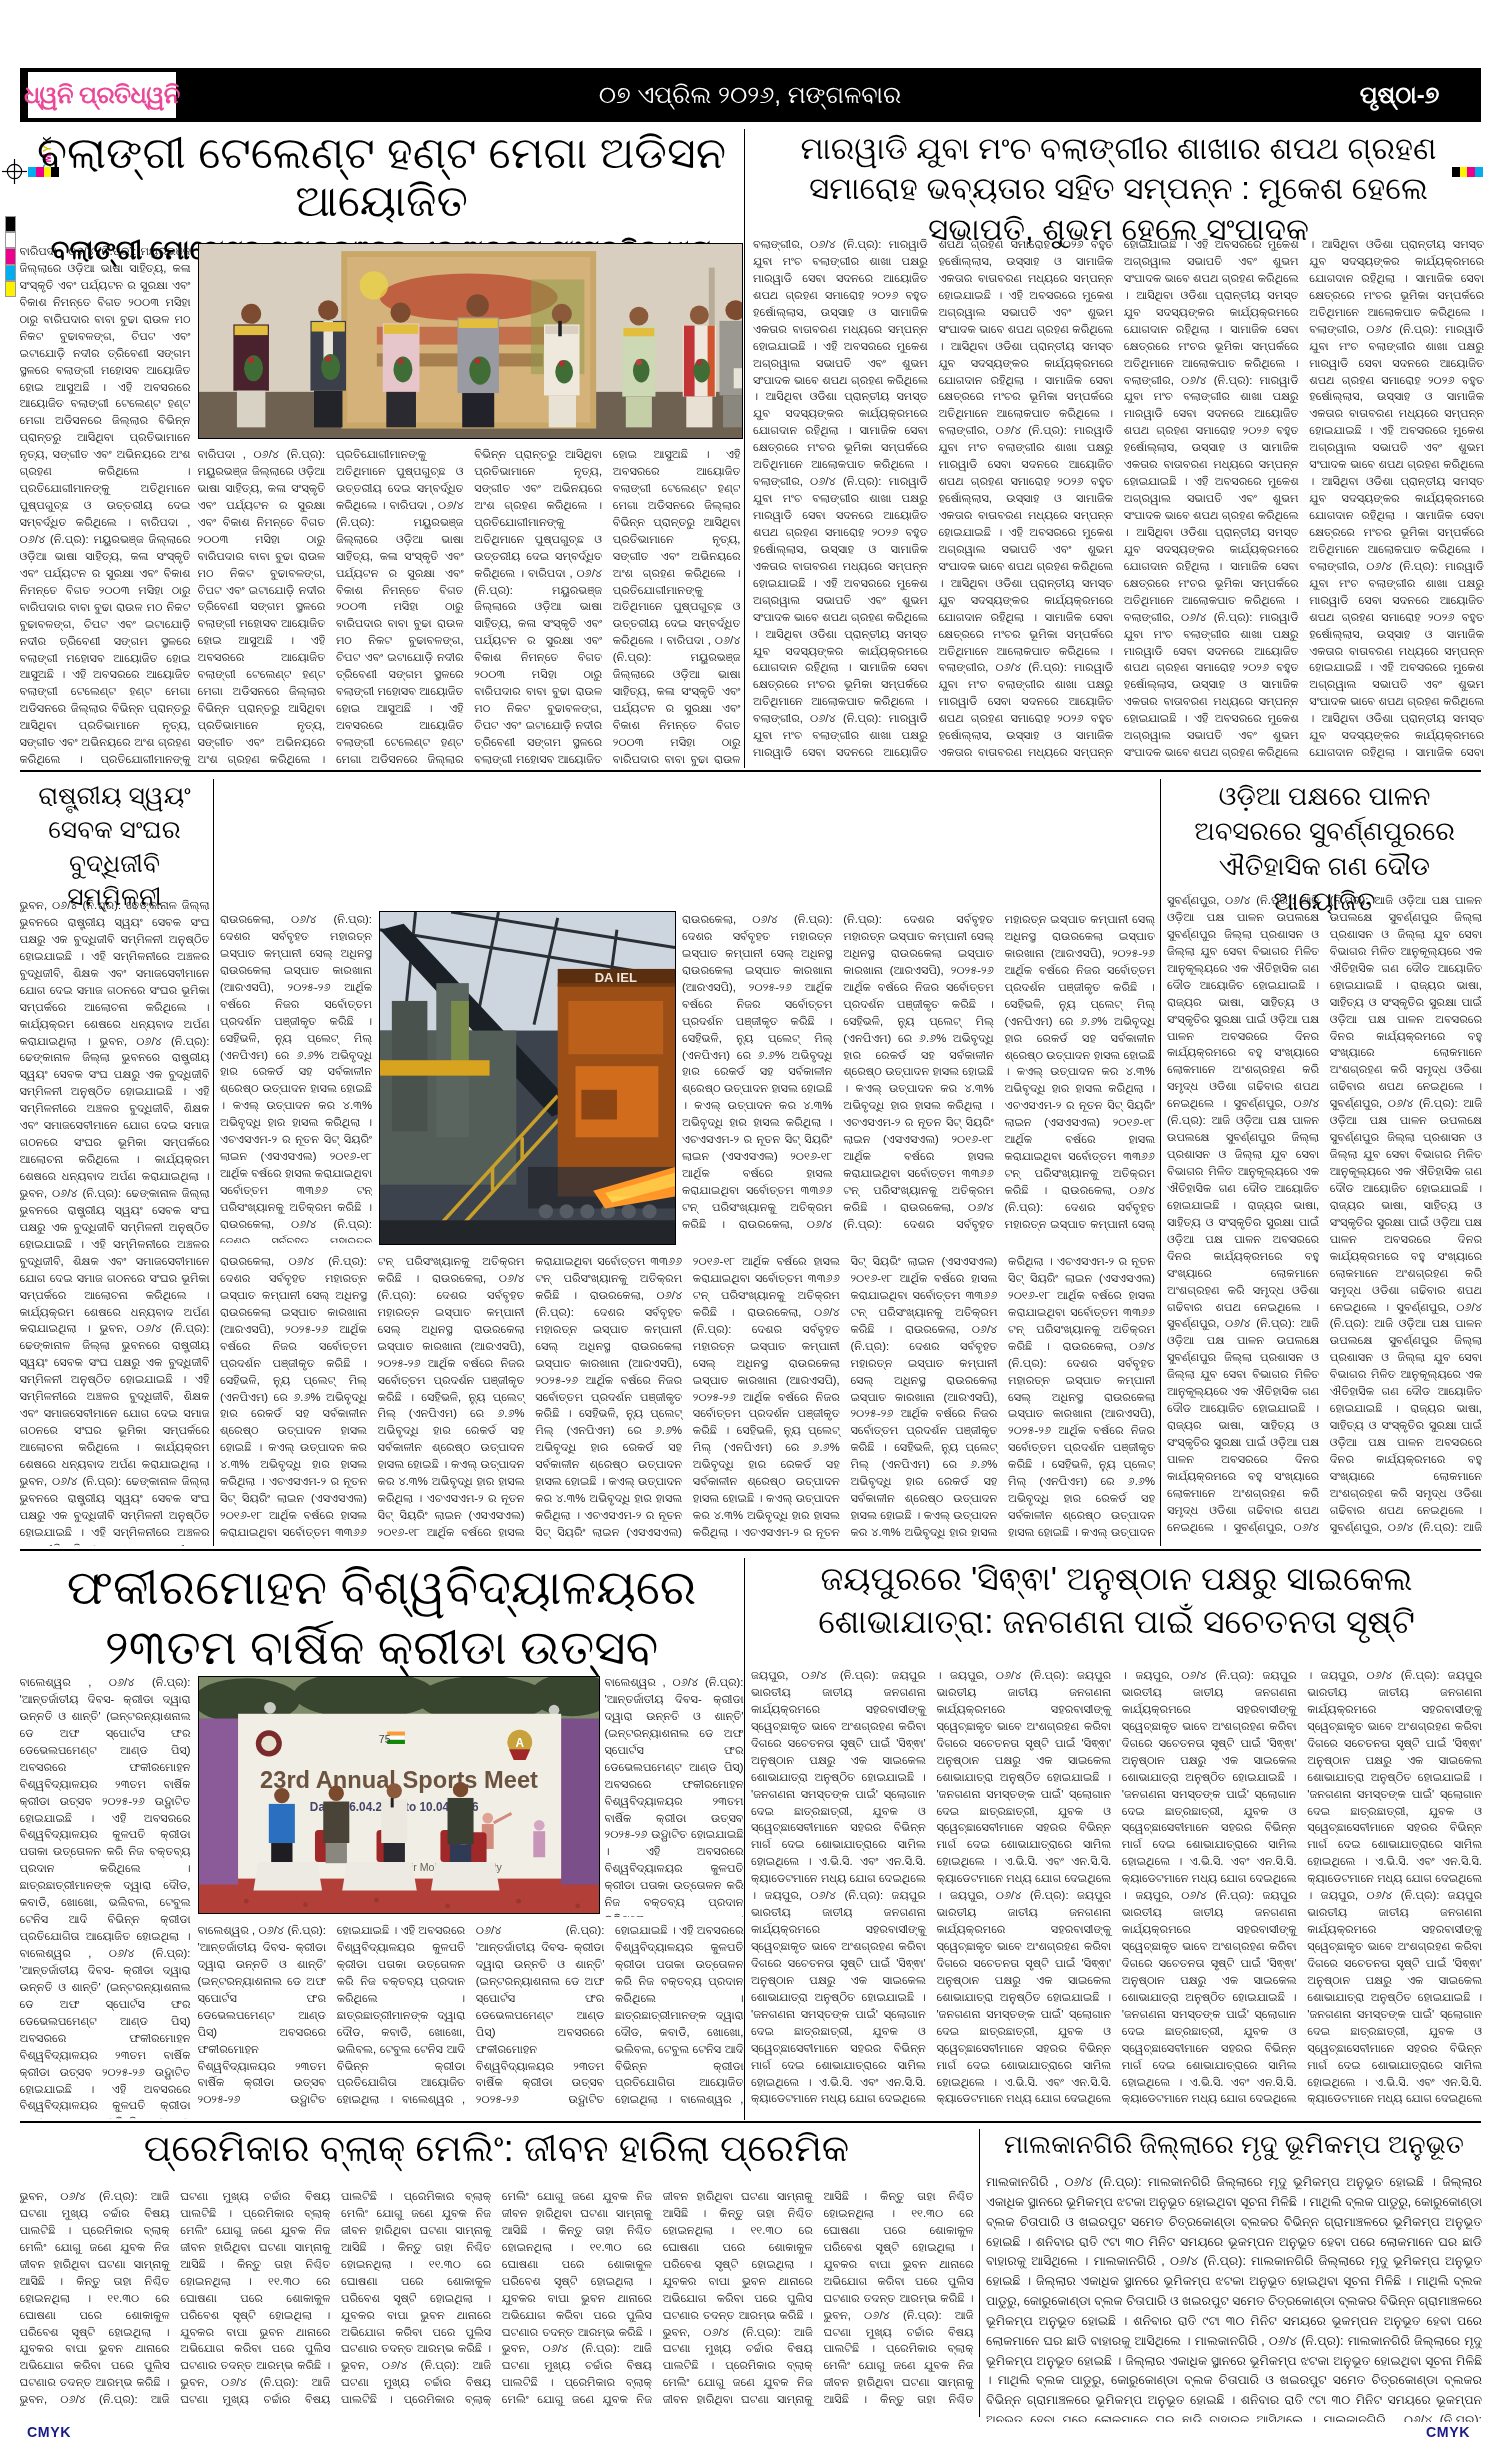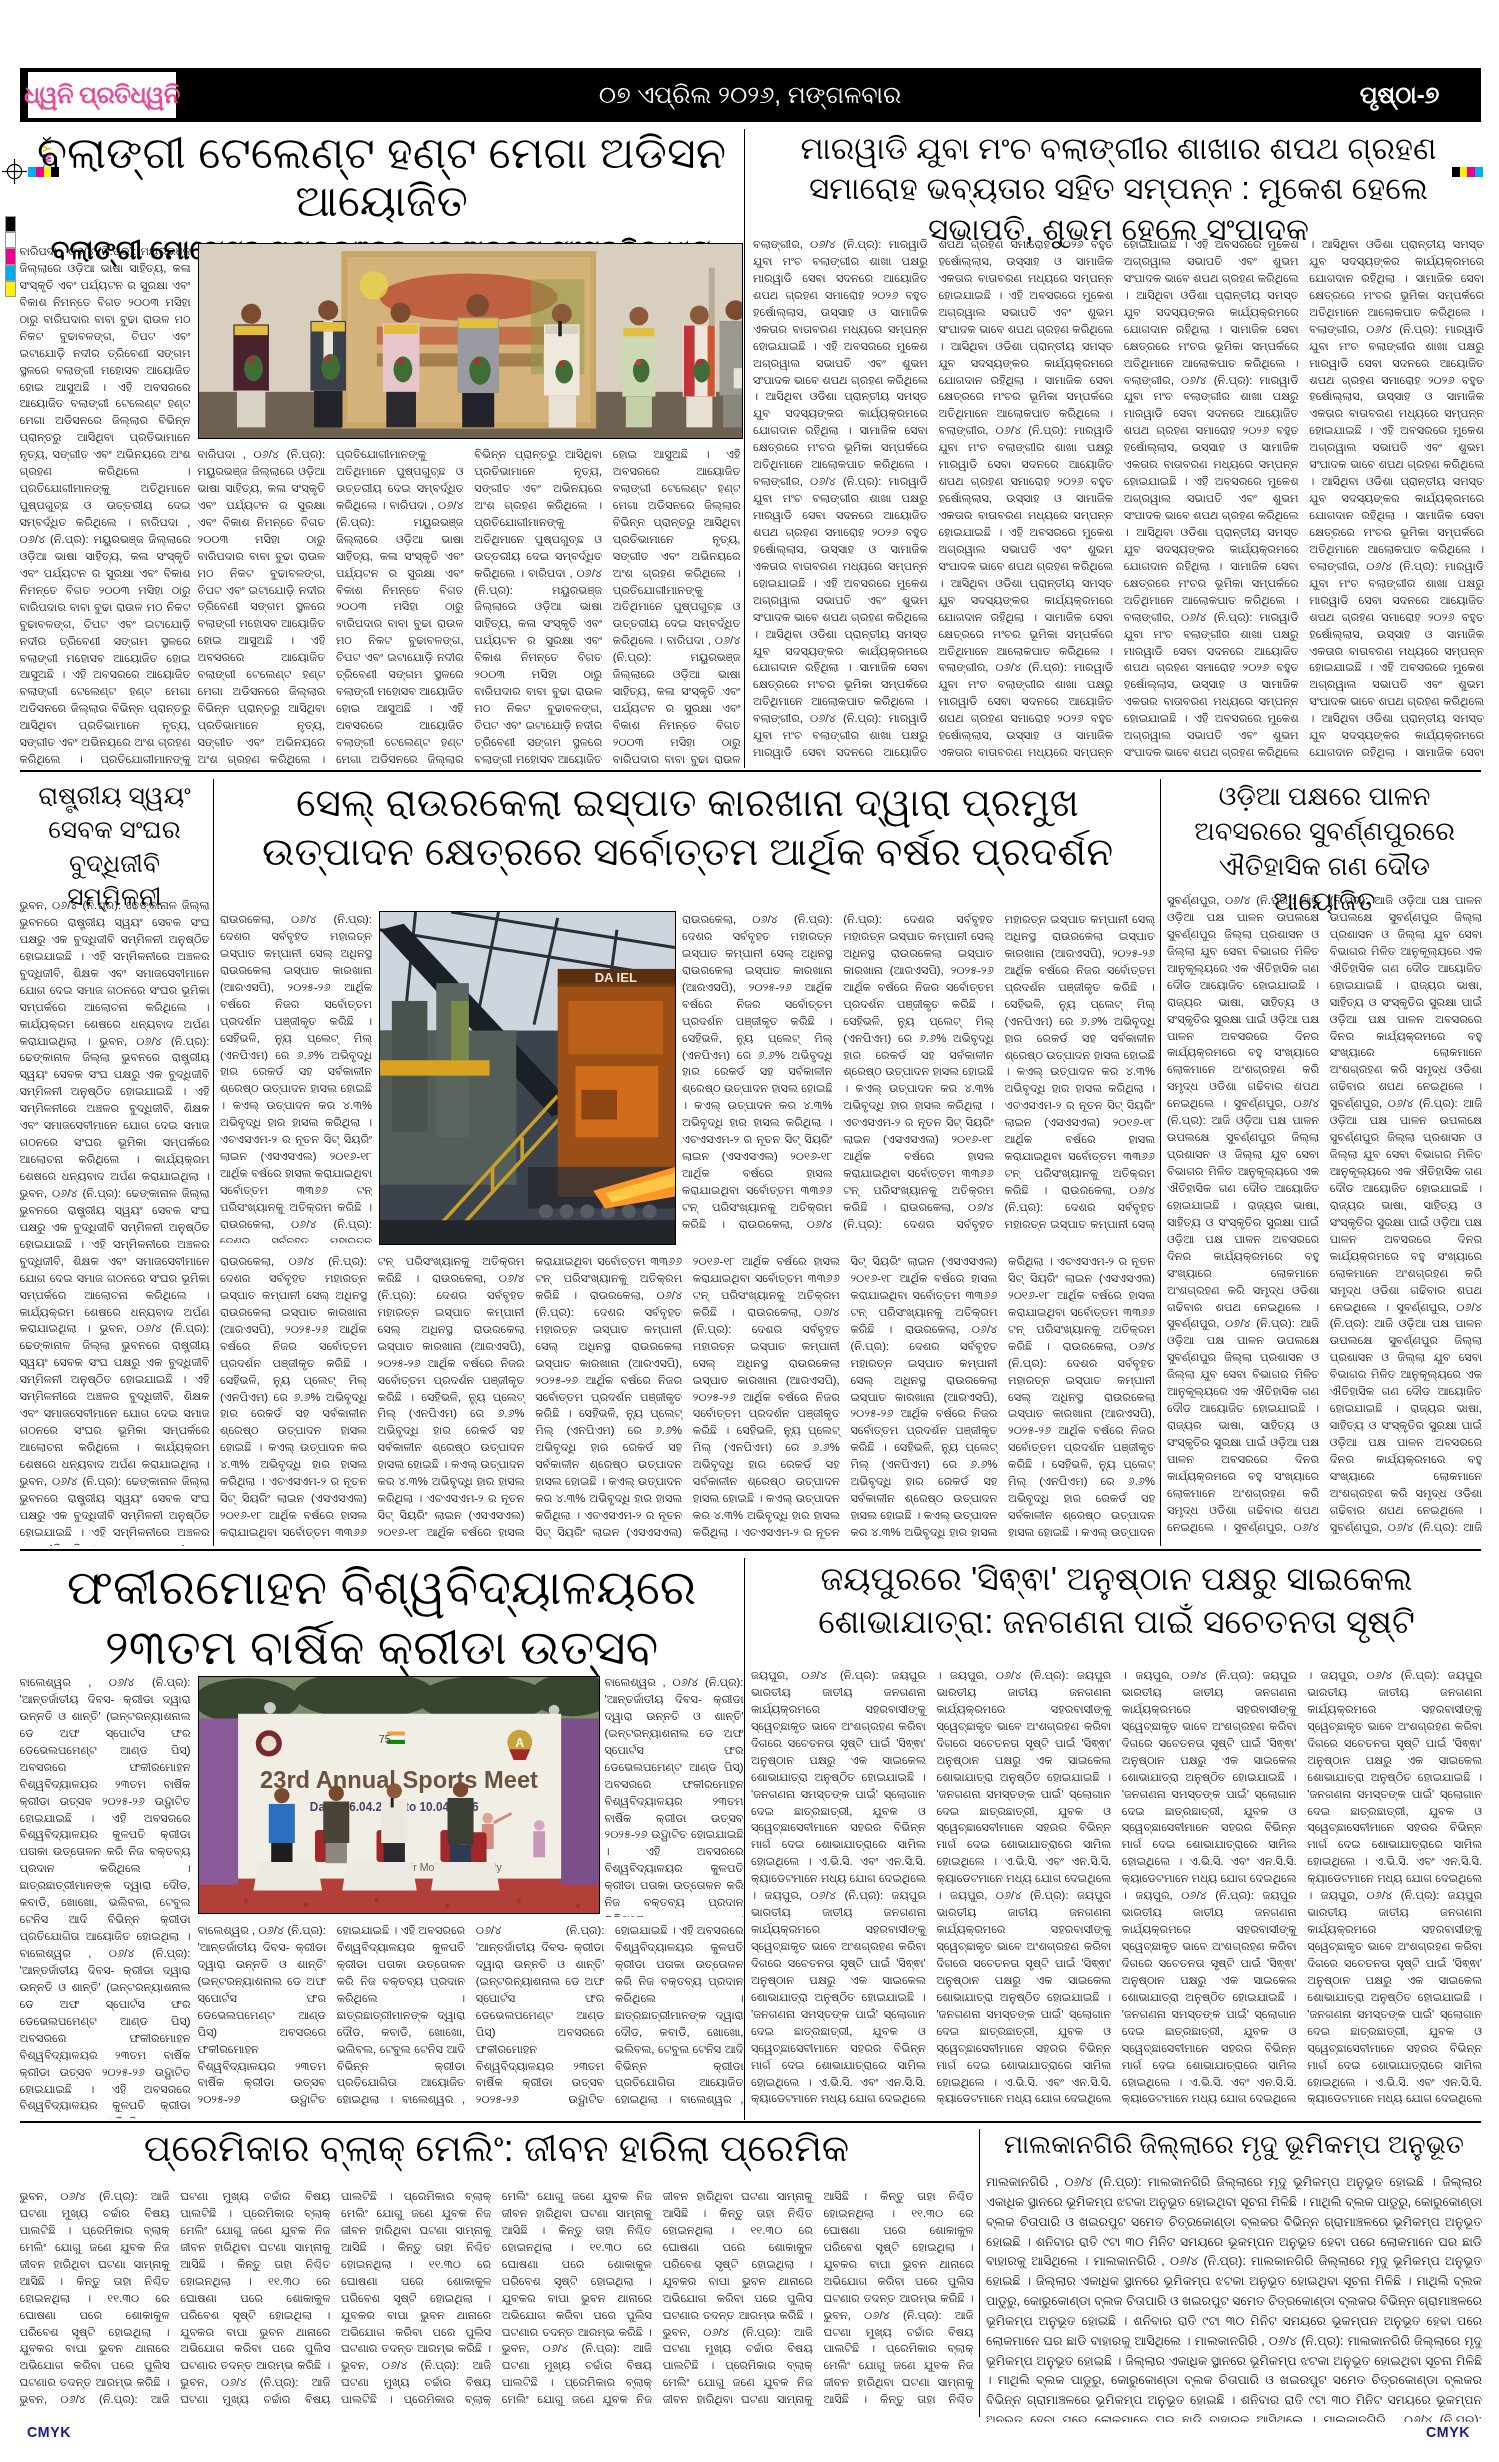--- a/index.html
+++ b/index.html
@@ -174,21 +174,20 @@
 
   <div class="rule-h" style="left:19.5px;top:770px;width:1461px"></div>
 
   <div class="abs" style="left:19.5px;top:779px;width:190px;height:767px">
     <div class="hl" style="font-size:25px;line-height:1.35">ରାଷ୍ଟ୍ରୀୟ ସ୍ୱୟଂ ସେବକ ସଂଘର ବୁଦ୍ଧିଜୀବି ସମ୍ମିଳନୀ</div>
     <div class="bt abs" style="left:0;top:118px;width:190px;height:649px">ଭୁବନ, ୦୬/୪ (ନି.ପ୍ର): ଢେଙ୍କାନାଳ ଜିଲ୍ଲା ଭୁବନରେ ରାଷ୍ଟ୍ରୀୟ ସ୍ୱୟଂ ସେବକ ସଂଘ ପକ୍ଷରୁ ଏକ ବୁଦ୍ଧିଜୀବି ସମ୍ମିଳନୀ ଅନୁଷ୍ଠିତ ହୋଇଯାଇଛି । ଏହି ସମ୍ମିଳନୀରେ ଅଞ୍ଚଳର ବୁଦ୍ଧିଜୀବି, ଶିକ୍ଷକ ଏବଂ ସମାଜସେବୀମାନେ ଯୋଗ ଦେଇ ସମାଜ ଗଠନରେ ସଂଘର ଭୂମିକା ସମ୍ପର୍କରେ ଆଲୋଚନା କରିଥିଲେ । କାର୍ଯ୍ୟକ୍ରମ ଶେଷରେ ଧନ୍ୟବାଦ ଅର୍ପଣ କରାଯାଇଥିଲା । ଭୁବନ, ୦୬/୪ (ନି.ପ୍ର): ଢେଙ୍କାନାଳ ଜିଲ୍ଲା ଭୁବନରେ ରାଷ୍ଟ୍ରୀୟ ସ୍ୱୟଂ ସେବକ ସଂଘ ପକ୍ଷରୁ ଏକ ବୁଦ୍ଧିଜୀବି ସମ୍ମିଳନୀ ଅନୁଷ୍ଠିତ ହୋଇଯାଇଛି । ଏହି ସମ୍ମିଳନୀରେ ଅଞ୍ଚଳର ବୁଦ୍ଧିଜୀବି, ଶିକ୍ଷକ ଏବଂ ସମାଜସେବୀମାନେ ଯୋଗ ଦେଇ ସମାଜ ଗଠନରେ ସଂଘର ଭୂମିକା ସମ୍ପର୍କରେ ଆଲୋଚନା କରିଥିଲେ । କାର୍ଯ୍ୟକ୍ରମ ଶେଷରେ ଧନ୍ୟବାଦ ଅର୍ପଣ କରାଯାଇଥିଲା । ଭୁବନ, ୦୬/୪ (ନି.ପ୍ର): ଢେଙ୍କାନାଳ ଜିଲ୍ଲା ଭୁବନରେ ରାଷ୍ଟ୍ରୀୟ ସ୍ୱୟଂ ସେବକ ସଂଘ ପକ୍ଷରୁ ଏକ ବୁଦ୍ଧିଜୀବି ସମ୍ମିଳନୀ ଅନୁଷ୍ଠିତ ହୋଇଯାଇଛି । ଏହି ସମ୍ମିଳନୀରେ ଅଞ୍ଚଳର ବୁଦ୍ଧିଜୀବି, ଶିକ୍ଷକ ଏବଂ ସମାଜସେବୀମାନେ ଯୋଗ ଦେଇ ସମାଜ ଗଠନରେ ସଂଘର ଭୂମିକା ସମ୍ପର୍କରେ ଆଲୋଚନା କରିଥିଲେ । କାର୍ଯ୍ୟକ୍ରମ ଶେଷରେ ଧନ୍ୟବାଦ ଅର୍ପଣ କରାଯାଇଥିଲା । ଭୁବନ, ୦୬/୪ (ନି.ପ୍ର): ଢେଙ୍କାନାଳ ଜିଲ୍ଲା ଭୁବନରେ ରାଷ୍ଟ୍ରୀୟ ସ୍ୱୟଂ ସେବକ ସଂଘ ପକ୍ଷରୁ ଏକ ବୁଦ୍ଧିଜୀବି ସମ୍ମିଳନୀ ଅନୁଷ୍ଠିତ ହୋଇଯାଇଛି । ଏହି ସମ୍ମିଳନୀରେ ଅଞ୍ଚଳର ବୁଦ୍ଧିଜୀବି, ଶିକ୍ଷକ ଏବଂ ସମାଜସେବୀମାନେ ଯୋଗ ଦେଇ ସମାଜ ଗଠନରେ ସଂଘର ଭୂମିକା ସମ୍ପର୍କରେ ଆଲୋଚନା କରିଥିଲେ । କାର୍ଯ୍ୟକ୍ରମ ଶେଷରେ ଧନ୍ୟବାଦ ଅର୍ପଣ କରାଯାଇଥିଲା । ଭୁବନ, ୦୬/୪ (ନି.ପ୍ର): ଢେଙ୍କାନାଳ ଜିଲ୍ଲା ଭୁବନରେ ରାଷ୍ଟ୍ରୀୟ ସ୍ୱୟଂ ସେବକ ସଂଘ ପକ୍ଷରୁ ଏକ ବୁଦ୍ଧିଜୀବି ସମ୍ମିଳନୀ ଅନୁଷ୍ଠିତ ହୋଇଯାଇଛି । ଏହି ସମ୍ମିଳନୀରେ ଅଞ୍ଚଳର ବୁଦ୍ଧିଜୀବି, ଶିକ୍ଷକ ଏବଂ ସମାଜସେବୀମାନେ ଯୋଗ ଦେଇ ସମାଜ ଗଠନରେ ସଂଘର ଭୂମିକା ସମ୍ପର୍କରେ ଆଲୋଚନା କରିଥିଲେ । କାର୍ଯ୍ୟକ୍ରମ ଶେଷରେ ଧନ୍ୟବାଦ ଅର୍ପଣ କରାଯାଇଥିଲା । ଭୁବନ, ୦୬/୪ (ନି.ପ୍ର): ଢେଙ୍କାନାଳ ଜିଲ୍ଲା ଭୁବନରେ ରାଷ୍ଟ୍ରୀୟ ସ୍ୱୟଂ ସେବକ ସଂଘ ପକ୍ଷରୁ ଏକ ବୁଦ୍ଧିଜୀବି ସମ୍ମିଳନୀ ଅନୁଷ୍ଠିତ ହୋଇଯାଇଛି । ଏହି ସମ୍ମିଳନୀରେ ଅଞ୍ଚଳର ବୁଦ୍ଧିଜୀବି, ଶିକ୍ଷକ ଏବଂ ସମାଜସେବୀମାନେ ଯୋଗ ଦେଇ ସମାଜ ଗଠନରେ ସଂଘର ଭୂମିକା ସମ୍ପର୍କରେ ଆଲୋଚନା କରିଥିଲେ । କାର୍ଯ୍ୟକ୍ରମ ଶେଷରେ ଧନ୍ୟବାଦ ଅର୍ପଣ କରାଯାଇଥିଲା । ଭୁବନ, ୦୬/୪ (ନି.ପ୍ର): ଢେଙ୍କାନାଳ ଜିଲ୍ଲା ଭୁବନରେ ରାଷ୍ଟ୍ରୀୟ ସ୍ୱୟଂ ସେବକ ସଂଘ ପକ୍ଷରୁ ଏକ ବୁଦ୍ଧିଜୀବି ସମ୍ମିଳନୀ ଅନୁଷ୍ଠିତ ହୋଇଯାଇଛି । ଏହି ସମ୍ମିଳନୀରେ ଅଞ୍ଚଳର ବୁଦ୍ଧିଜୀବି, ଶିକ୍ଷକ ଏବଂ ସମାଜସେବୀମାନେ ଯୋଗ ଦେଇ ସମାଜ ଗଠନରେ ସଂଘର ଭୂମିକା ସମ୍ପର୍କରେ ଆଲୋଚନା କରିଥିଲେ । କାର୍ଯ୍ୟକ୍ରମ ଶେଷରେ ଧନ୍ୟବାଦ ଅର୍ପଣ କରାଯାଇଥିଲା ।</div>
   </div>
   <div class="rule-v" style="left:213px;top:779px;height:767px"></div>
 
   <div class="abs" style="left:220px;top:779px;width:935px;height:767px">
-    <div class="hl" style="font-size:39px;line-height:1.25">ସେଲ୍ ରାଉରକେଲା ଇସ୍ପାତ କାରଖାନା ଦ୍ୱାରା ପ୍ରମୁଖ ଉତ୍ପାଦନ କ୍ଷେତ୍ରରେ ସର୍ବୋତ୍ତମ ଆର୍ଥିକ ବର୍ଷର ପ୍ରଦର୍ଶନ</div>
     <div class="bt abs" style="left:0;top:132px;width:152px;height:332px">ରାଉରକେଲା, ୦୬/୪ (ନି.ପ୍ର): ଦେଶର ସର୍ବବୃହତ ମହାରତ୍ନ ଇସ୍ପାତ କମ୍ପାନୀ ସେଲ୍ ଅଧିନସ୍ଥ ରାଉରକେଲା ଇସ୍ପାତ କାରଖାନା (ଆରଏସପି), ୨୦୨୫-୨୬ ଆର୍ଥିକ ବର୍ଷରେ ନିଜର ସର୍ବୋତ୍ତମ ପ୍ରଦର୍ଶନ ପଞ୍ଜୀକୃତ କରିଛି । ସେହିଭଳି, ନ୍ୟୁ ପ୍ଲେଟ୍ ମିଲ୍ (ଏନପିଏମ) ରେ ୬.୬% ଅଭିବୃଦ୍ଧି ହାର ରେକର୍ଡ ସହ ସର୍ବକାଳୀନ ଶ୍ରେଷ୍ଠ ଉତ୍ପାଦନ ହାସଲ ହୋଇଛି । କଏଲ୍ ଉତ୍ପାଦନ କର ୪.୩% ଅଭିବୃଦ୍ଧି ହାର ହାସଲ କରିଥିଲା । ଏଚଏସଏମ-୨ ର ନୂତନ ସିଟ୍ ସିୟରିଂ ଲାଇନ (ଏସଏସଏଲ) ୨୦୧୬-୧୮ ଆର୍ଥିକ ବର୍ଷରେ ହାସଲ କରାଯାଇଥିବା ସର୍ବୋତ୍ତମ ୩୩୬୬ ଟନ୍ ପରିସଂଖ୍ୟାନକୁ ଅତିକ୍ରମ କରିଛି । ରାଉରକେଲା, ୦୬/୪ (ନି.ପ୍ର): ଦେଶର ସର୍ବବୃହତ ମହାରତ୍ନ ଇସ୍ପାତ କମ୍ପାନୀ ସେଲ୍ ଅଧିନସ୍ଥ ରାଉରକେଲା ଇସ୍ପାତ କାରଖାନା (ଆରଏସପି), ୨୦୨୫-୨୬ ଆର୍ଥିକ ବର୍ଷରେ ନିଜର ସର୍ବୋତ୍ତମ ପ୍ରଦର୍ଶନ ପଞ୍ଜୀକୃତ କରିଛି । ସେହିଭଳି, ନ୍ୟୁ ପ୍ଲେଟ୍ ମିଲ୍ (ଏନପିଏମ) ରେ ୬.୬% ଅଭିବୃଦ୍ଧି ହାର ରେକର୍ଡ ସହ ସର୍ବକାଳୀନ ଶ୍ରେଷ୍ଠ ଉତ୍ପାଦନ ହାସଲ ହୋଇଛି । କଏଲ୍ ଉତ୍ପାଦନ କର ୪.୩% ଅଭିବୃଦ୍ଧି ହାର ହାସଲ କରିଥିଲା । ଏଚଏସଏମ-୨ ର ନୂତନ ସିଟ୍ ସିୟରିଂ ଲାଇନ (ଏସଏସଏଲ) ୨୦୧୬-୧୮ ଆର୍ଥିକ ବର୍ଷରେ ହାସଲ କରାଯାଇଥିବା ସର୍ବୋତ୍ତମ ୩୩୬୬ ଟନ୍ ପରିସଂଖ୍ୟାନକୁ ଅତିକ୍ରମ କରିଛି । ରାଉରକେଲା, ୦୬/୪ (ନି.ପ୍ର): ଦେଶର ସର୍ବବୃହତ ମହାରତ୍ନ ଇସ୍ପାତ କମ୍ପାନୀ ସେଲ୍ ଅଧିନସ୍ଥ ରାଉରକେଲା ଇସ୍ପାତ କାରଖାନା (ଆରଏସପି), ୨୦୨୫-୨୬ ଆର୍ଥିକ ବର୍ଷରେ ନିଜର ସର୍ବୋତ୍ତମ ପ୍ରଦର୍ଶନ ପଞ୍ଜୀକୃତ କରିଛି । ସେହିଭଳି, ନ୍ୟୁ ପ୍ଲେଟ୍ ମିଲ୍ (ଏନପିଏମ) ରେ ୬.୬% ଅଭିବୃଦ୍ଧି ହାର ରେକର୍ଡ ସହ ସର୍ବକାଳୀନ ଶ୍ରେଷ୍ଠ ଉତ୍ପାଦନ ହାସଲ ହୋଇଛି । କଏଲ୍ ଉତ୍ପାଦନ କର ୪.୩% ଅଭିବୃଦ୍ଧି ହାର ହାସଲ କରିଥିଲା । ଏଚଏସଏମ-୨ ର ନୂତନ ସିଟ୍ ସିୟରିଂ ଲାଇନ (ଏସଏସଏଲ) ୨୦୧୬-୧୮ ଆର୍ଥିକ ବର୍ଷରେ ହାସଲ କରାଯାଇଥିବା ସର୍ବୋତ୍ତମ ୩୩୬୬ ଟନ୍ ପରିସଂଖ୍ୟାନକୁ ଅତିକ୍ରମ କରିଛି ।</div>
     <div class="photo" style="left:159px;top:132px;width:295px;height:332px">
       <svg viewBox="0 0 498 560" preserveAspectRatio="none">
         <rect width="498" height="560" fill="#3c434c"></rect>
         <rect width="498" height="200" fill="#cdd6de"></rect>
         <g stroke="#2a2f36" stroke-width="5">
           <line x1="0" y1="30" x2="498" y2="110"></line>
             <line x1="120" y1="0" x2="498" y2="60"></line>
           <line x1="200" y1="0" x2="160" y2="200"></line>
             <line x1="300" y1="10" x2="260" y2="190"></line>

